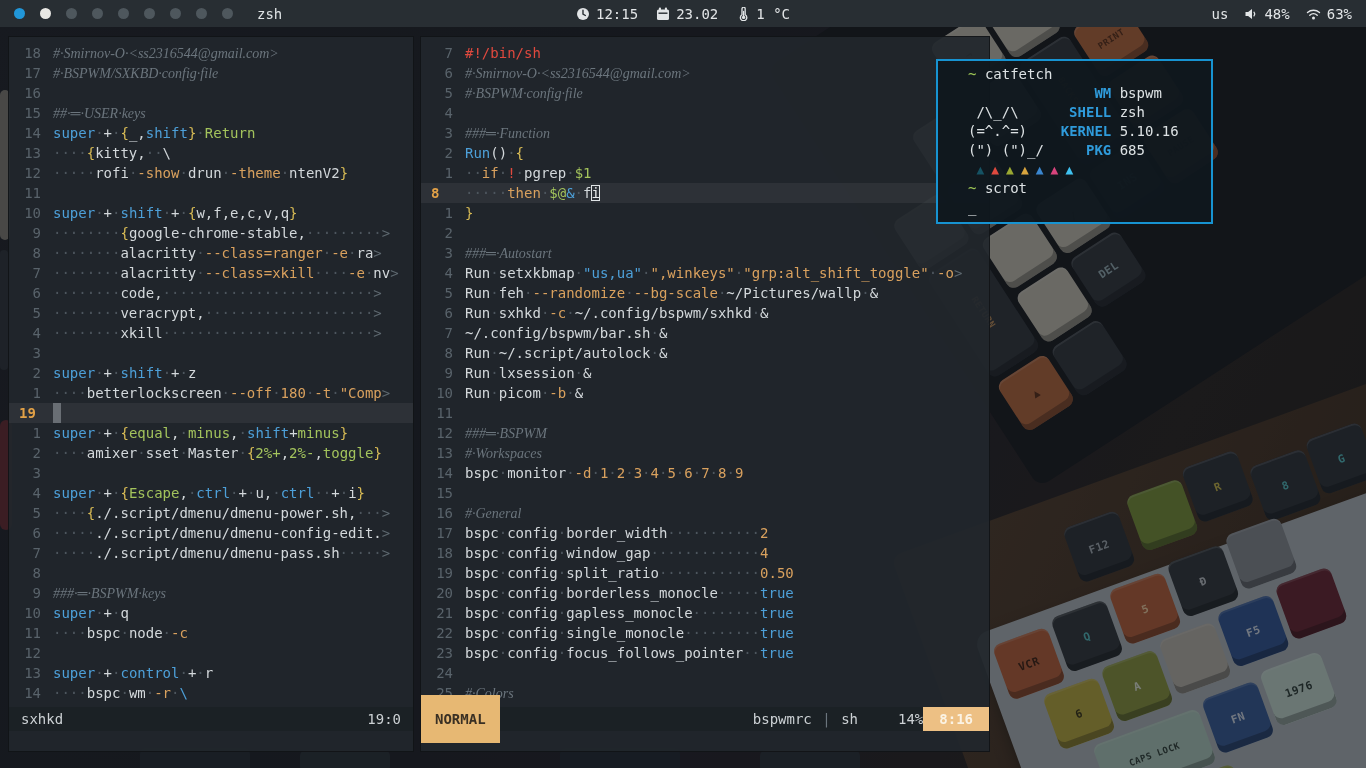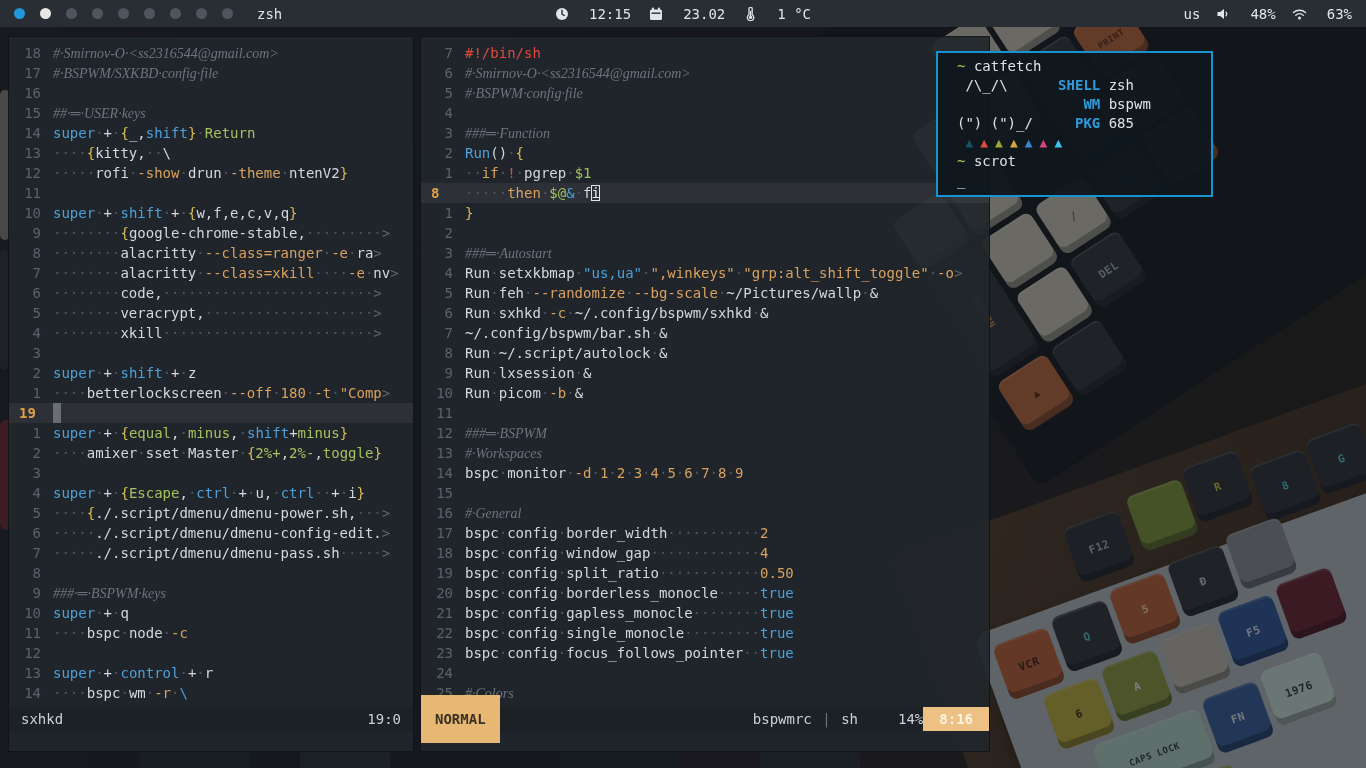--- a/index.html
+++ b/index.html
@@ -28,21 +28,21 @@
     display:flex;align-items:center;padding:0 14px;box-sizing:border-box;
     color:#e2e5e7;font-size:14px;z-index:30;}
   .ws{display:flex;gap:15px;align-items:center;}
   .dot{width:11px;height:11px;border-radius:50%;}
   .dot.active{background:#2196d8;}
   .dot.occupied{background:#e8e7e4;}
   .dot.empty{background:#4e575d;}
   .wtitle{margin-left:24px;color:#dfe3e5;}
   .bar-center{position:absolute;left:50%;transform:translateX(-50%);display:flex;gap:18px;align-items:center;}
   .bar-right{margin-left:auto;display:flex;gap:16px;align-items:center;}
-  .mod{display:flex;gap:20px;align-items:center;}
+  .mod{display:flex;gap:6px;align-items:center;}
   .mod svg{display:block;}
 
   
   .window{position:absolute;display:flex;flex-direction:column;
     background:rgba(33,39,44,.93);border:1px solid rgba(0,0,0,.45);box-sizing:border-box;z-index:10;}
   #left-window{left:8px;top:36px;width:406px;height:716px;}
   #right-window{left:420px;top:36px;width:570px;height:716px;}
   .buffer{flex:1;overflow:hidden;padding-top:6px;font-size:14px;line-height:20px;}
   .line{display:flex;height:20px;white-space:pre;}
   .line.current{background:rgba(255,255,255,.06);}
@@ -65,23 +65,23 @@
   .statusline.simple{padding:0 12px;justify-content:space-between;}
   .cmdline{flex:none;height:20px;}
   .mode-badge{height:100%;display:flex;align-items:center;padding:12px 14px;background:#e7b873;
     color:#3a3024;font-weight:bold;}
   .sl-right{margin-left:auto;display:flex;align-items:center;gap:40px;}
   .sl-sep{color:#6b757d;padding:0 2px;}
   .pos-badge{height:100%;display:flex;align-items:center;padding:0 16px;background:#edc084;
     color:#fbf3e4;font-weight:bold;}
 
   
-  #fetch-window{position:absolute;left:936px;top:51px;width:277px;height:146px;
+  #fetch-window{position:absolute;left:936px;top:59px;width:277px;height:165px;
     background:rgba(15,24,30,.97);border:2px solid #1793d1;box-sizing:border-box;z-index:20;
-    font-size:14px;line-height:19px;color:#dde2e4;padding:4px 19px;}
+    font-size:14px;line-height:19px;color:#dde2e4;padding:4px 30px;}
   .frow{white-space:pre;height:19px;}
   .prompt{color:#9cc455;}
   .fart{display:inline-block;width:11ch;white-space:pre;color:#dde2e4;}
   .flabel{display:inline-block;width:6ch;text-align:right;color:#2f9bdb;font-weight:bold;}
   .fval{color:#dde2e4;white-space:pre;}
   .flags{padding-left:1ch;}
   .flag{display:inline-block;margin-right:7px;font-size:13px;}
   .fcursor{color:#dfe3e5;}
 </style>
 </head>
@@ -346,22 +346,23 @@
         <span>14%</span>
       </span>
       <span class="pos-badge">8:16</span>
     </div>
     <div class="cmdline"></div>
   </div>
 
   <div id="fetch-window">
     <div class="frow"><span class="prompt">~</span><span> </span><span>catfetch</span></div>
     <div>
+        <div class="frow"><span class="fart"></span><span class="flabel">WM</span><span class="fval"> bspwm</span></div>
         <div class="frow"><span class="fart"> /\_/\</span><span class="flabel">SHELL</span><span class="fval"> zsh</span></div>
-        <div class="frow"><span class="fart"></span><span class="flabel">WM</span><span class="fval"> bspwm</span></div>
+        <div class="frow"><span class="fart">(=^.^=)</span><span class="flabel">KERNEL</span><span class="fval"> 5.10.16</span></div>
         <div class="frow"><span class="fart">(") (")_/</span><span class="flabel">PKG</span><span class="fval"> 685</span></div>
       </div>
     <div class="frow flags"><span class="flag" style="color: rgb(21, 82, 99);">▲</span><span class="flag" style="color: rgb(224, 74, 63);">▲</span><span class="flag" style="color: rgb(154, 168, 50);">▲</span><span class="flag" style="color: rgb(217, 165, 63);">▲</span><span class="flag" style="color: rgb(58, 134, 207);">▲</span><span class="flag" style="color: rgb(216, 68, 125);">▲</span><span class="flag" style="color: rgb(63, 193, 240);">▲</span></div>
     <div class="frow"><span class="prompt">~</span><span> </span><span>scrot</span></div>
     <div class="frow"><span class="fcursor">_</span></div>
   </div>
 
 </div>
 
 </body></html>

